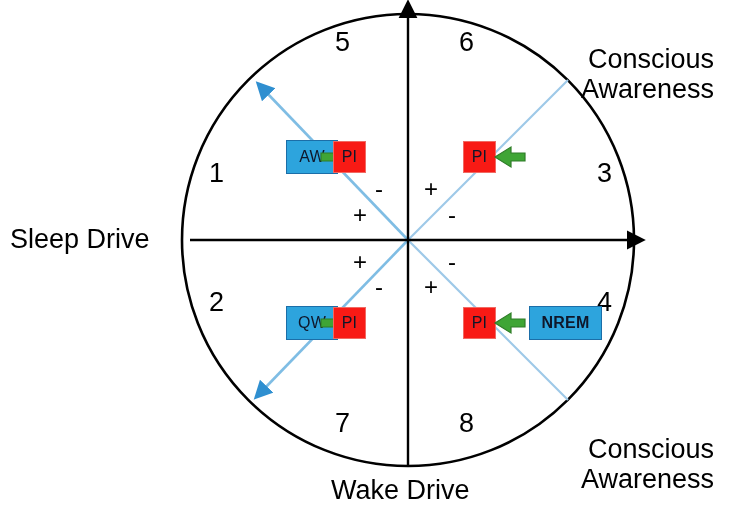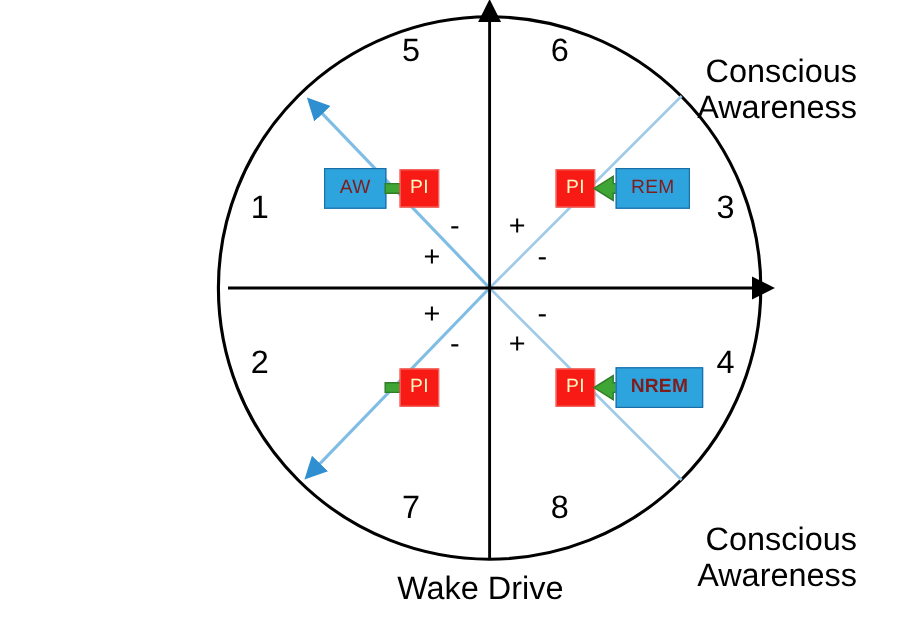--- a/index.html
+++ b/index.html
@@ -52,26 +52,27 @@
     display: flex;
     align-items: center;
     justify-content: center;
     font-size: 16px;
     color: #1b2a33;
     letter-spacing: 0.2px;
   }
   .box-blue {
     background: #2da4dd;
     border: 1.5px solid #1b6ea8;
-    color: #7f1d1d;
+    color: #0f172a;
+    margin-left: 16px;
   }
   .box-red {
     background: #f81a15;
     border: 1.5px solid #f06a63;
-    color: #fef9c3;
+    color: #0f172a;
   }
   .arrow-green {
     position: absolute;
   }
 </style>
 </head>
 <body>
 
 <div id="stage">
 
@@ -89,20 +90,21 @@
 
     <line x1="408" y1="240" x2="568" y2="80" stroke="#9ec9e8" stroke-width="2.2"></line>
     <line x1="408" y1="240" x2="568" y2="400" stroke="#9ec9e8" stroke-width="2.2"></line>
     <line x1="408" y1="240" x2="266" y2="92" stroke="#7fbde4" stroke-width="2.6" marker-end="url(#blueArrow)"></line>
     <line x1="408" y1="240" x2="264" y2="389" stroke="#7fbde4" stroke-width="2.6" marker-end="url(#blueArrow)"></line>
 
     <line x1="190" y1="240" x2="629" y2="240" stroke="#000000" stroke-width="2.4" marker-end="url(#blackArrow)"></line>
     <line x1="408" y1="466" x2="408" y2="16" stroke="#000000" stroke-width="2.4" marker-end="url(#blackArrow)"></line>
   </svg>
 
+  <div class="lbl axis-label" style="left:10px; top:224px;">Sleep Drive</div>
 
   <div class="lbl axis-label" style="left:331px; top:475px;text-align:center;">Wake Drive</div>
 
   <div class="lbl corner-label" style="left:581px; top:4px;">
     <div>Conscious</div>
     <div>Awareness</div>
   </div>
 
   <div class="lbl corner-label" style="left:581px; top:394px;">
     <div>Conscious</div>
@@ -131,22 +133,22 @@
   <div class="node-box box-blue" style="left:270px; top:140px; width:52px; height:34px;">AW</div>
   <svg class="arrow-green" style="left:320px; top:145px;" width="34" height="24">
     <path d="M1,8 L15,8 L15,2 L31,12 L15,22 L15,16 L1,16 Z" fill="#3fa535" stroke="#2f7d28" stroke-width="1.2"></path>
   </svg>
   <div class="node-box box-red" style="left:333px; top:141px; width:33px; height:32px;">PI</div>
 
   <div class="node-box box-red" style="left:463px; top:141px; width:33px; height:32px;">PI</div>
   <svg class="arrow-green" style="left:492px; top:145px;" width="34" height="24">
     <path d="M33,8 L19,8 L19,2 L3,12 L19,22 L19,16 L33,16 Z" fill="#3fa535" stroke="#2f7d28" stroke-width="1.2"></path>
   </svg>
-  <div class="node-box box-blue" style="left:513px; top:140px; width:62px; height:34px;">REM</div>
 
+  <div class="node-box box-blue" style="left:270px; top:306px; width:52px; height:34px;">QW</div>
   <svg class="arrow-green" style="left:320px; top:311px;" width="34" height="24">
     <path d="M1,8 L15,8 L15,2 L31,12 L15,22 L15,16 L1,16 Z" fill="#3fa535" stroke="#2f7d28" stroke-width="1.2"></path>
   </svg>
   <div class="node-box box-red" style="left:333px; top:307px; width:33px; height:32px;">PI</div>
 
   <div class="node-box box-red" style="left:463px; top:307px; width:33px; height:32px;">PI</div>
   <svg class="arrow-green" style="left:492px; top:311px;" width="34" height="24">
     <path d="M33,8 L19,8 L19,2 L3,12 L19,22 L19,16 L33,16 Z" fill="#3fa535" stroke="#2f7d28" stroke-width="1.2"></path>
   </svg>
   <div class="node-box box-blue" style="left:513px; top:306px; width:73px; height:34px;font-weight:bold;">NREM</div>

